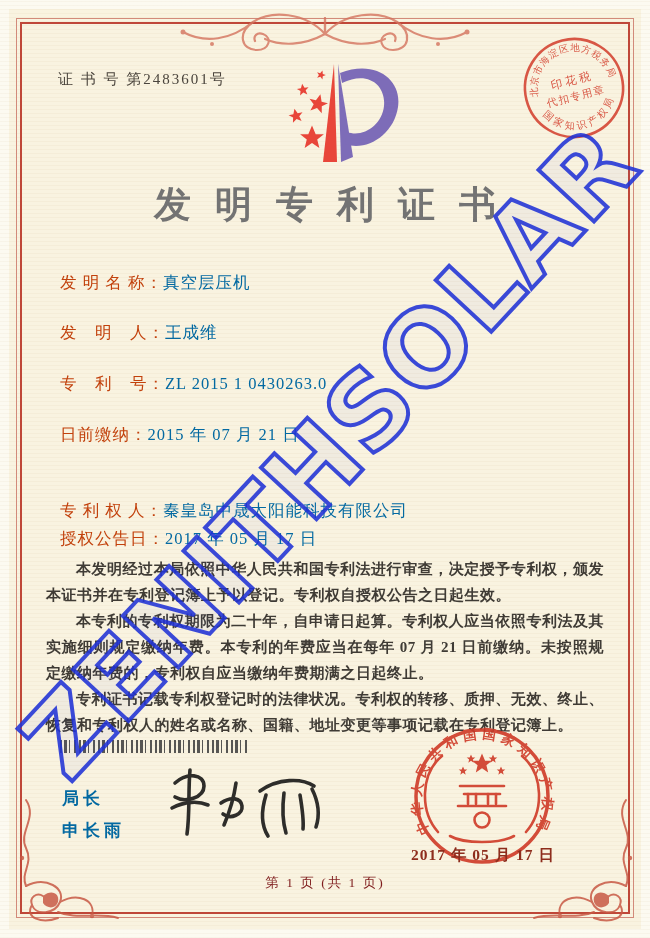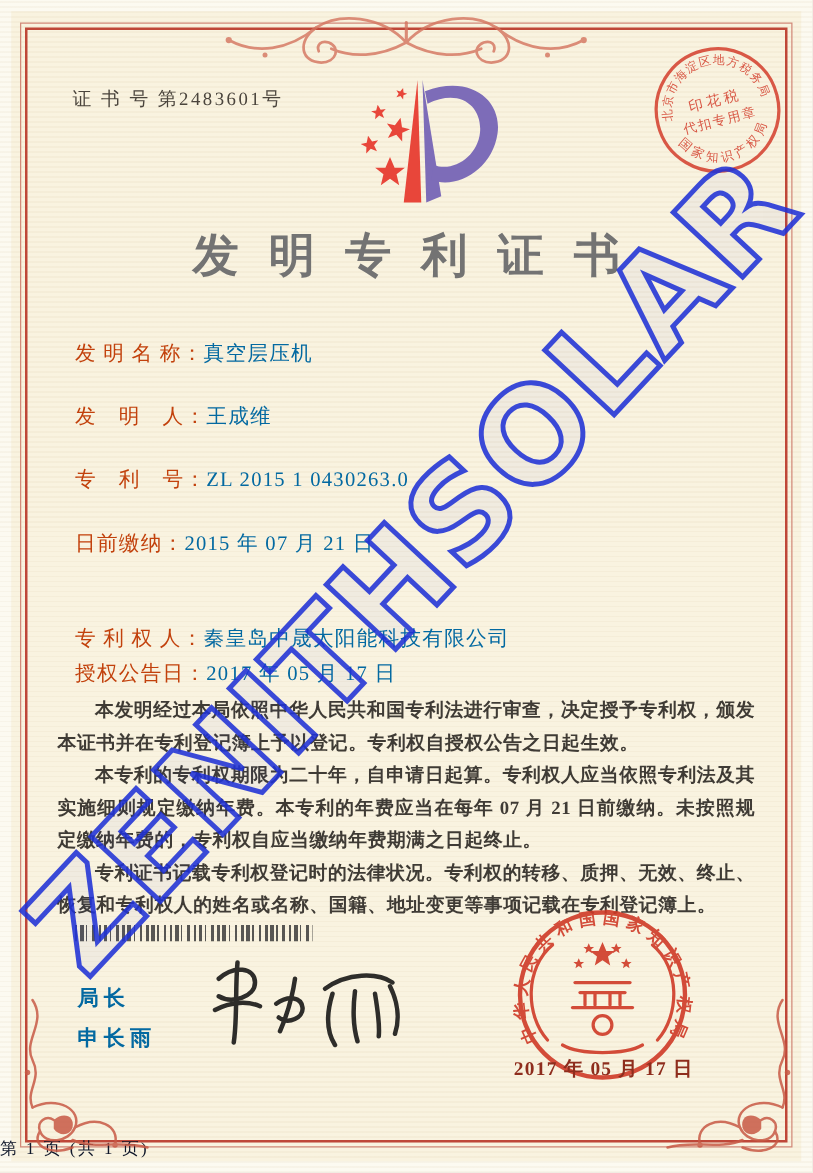--- a/index.html
+++ b/index.html
@@ -51,22 +51,22 @@
     font-family:"Liberation Sans",sans-serif;font-size:17px;font-weight:600;
     color:#0369a1;letter-spacing:4px;line-height:32px;
   }
   .signature{position:absolute;left:160px;top:756px;}
   .emblem-seal{position:absolute;left:400px;top:716px;}
   .seal-date{
     position:absolute;left:398px;top:845px;width:170px;text-align:center;
     font-size:15.5px;font-weight:700;color:#8e2d1d;letter-spacing:1px;
   }
   .footer{
-    position:absolute;left:0;right:0;top:910px;text-align:left;
-    font-size:13.5px;color:#0f172a;letter-spacing:2px;
+    position:absolute;left:0;right:0;top:874px;text-align:center;
+    font-size:13.5px;color:#7f1d1d;letter-spacing:2px;
   }
   .watermark{
     position:absolute;left:330px;top:452px;z-index:60;pointer-events:none;
     transform:translate(-50%,-50%) rotate(-47deg);
     font-family:"DejaVu Sans",sans-serif;font-size:104px;font-weight:700;
     letter-spacing:2px;white-space:nowrap;
     color:rgba(32,50,214,0.05);-webkit-text-stroke:4px #2032d6;opacity:.88;
   }
   .top-ornament{position:absolute;left:168px;top:4px;}
   .corner-bl{position:absolute;left:12px;top:798px;}

